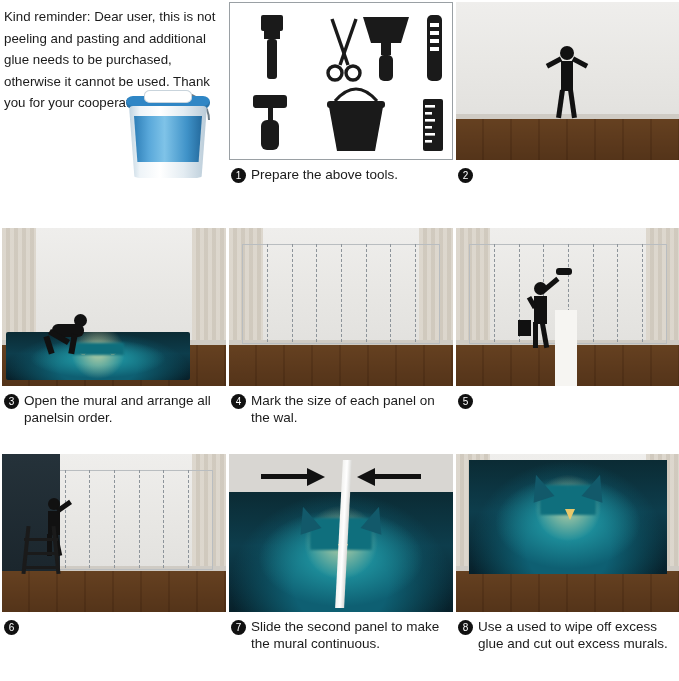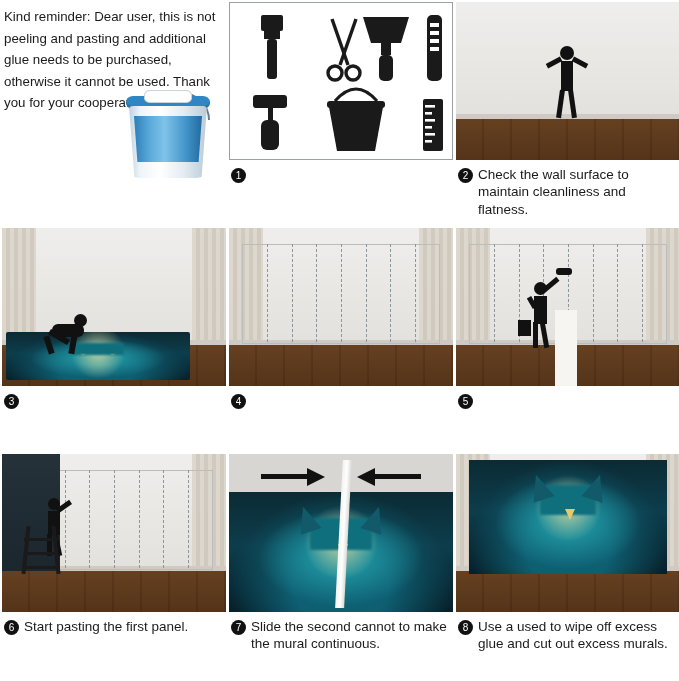--- a/index.html
+++ b/index.html
@@ -216,20 +216,21 @@
               <rect x="194" y="116" width="10" height="2.6" fill="#fff"></rect>
               <rect x="194" y="123" width="7" height="2.6" fill="#fff"></rect>
               <rect x="194" y="130" width="10" height="2.6" fill="#fff"></rect>
               <rect x="194" y="137" width="7" height="2.6" fill="#fff"></rect>
             </g>
           </svg>
         </div>
       </div>
       <div class="caption">
         <div class="num">1</div>
+        <div class="ctext">Prepare the above tools.</div>
       </div>
     </div>
 
     <div class="cell">
       <div class="art">
         <div class="room">
           <div class="wall"></div>
           <div class="baseboard"></div>
           <div class="floor"></div>
           <div class="person" style="left:88px;top:44px;width:46px;height:74px;">
@@ -237,21 +238,20 @@
             <div class="torso" style="left:17px;top:15px;width:12px;height:30px;"></div>
             <div class="limb" style="left:2px;top:14px;width:16px;height:5px;transform:rotate(-28deg);"></div>
             <div class="limb" style="left:28px;top:14px;width:16px;height:5px;transform:rotate(28deg);"></div>
             <div class="limb" style="left:14px;top:44px;width:5px;height:28px;transform:rotate(8deg);"></div>
             <div class="limb" style="left:26px;top:44px;width:5px;height:28px;transform:rotate(-8deg);"></div>
           </div>
         </div>
       </div>
       <div class="caption">
         <div class="num">2</div>
-        <div class="ctext">Check the wall surface to maintain cleanliness and flatness.</div>
       </div>
     </div>
 
     <div class="cell">
       <div class="art">
         <div class="room">
           <div class="wall"></div>
           <div class="curtainL"></div>
           <div class="curtainR"></div>
           <div class="baseboard"></div>
@@ -263,20 +263,21 @@
             <div class="head" style="left:30px;top:0;width:13px;height:13px;"></div>
             <div class="torso" style="left:8px;top:10px;width:32px;height:13px;border-radius:6px;"></div>
             <div class="limb" style="left:26px;top:20px;width:6px;height:20px;transform:rotate(10deg);"></div>
             <div class="limb" style="left:4px;top:20px;width:22px;height:6px;transform:rotate(30deg);"></div>
             <div class="limb" style="left:2px;top:22px;width:6px;height:18px;transform:rotate(-18deg);"></div>
           </div>
         </div>
       </div>
       <div class="caption">
         <div class="num">3</div>
+        <div class="ctext">Open the mural and arrange all panelsin order.</div>
       </div>
     </div>
 
     <div class="cell">
       <div class="art">
         <div class="room">
           <div class="wall"></div>
           <div class="curtainL"></div>
           <div class="curtainR"></div>
           <div class="baseboard"></div>
@@ -288,20 +289,21 @@
               <i style="left:37.5%"></i>
             <i style="left:50%"></i>
               <i style="left:62.5%"></i>
               <i style="left:75%"></i>
               <i style="left:87.5%"></i>
           </div>
         </div>
       </div>
       <div class="caption">
         <div class="num">4</div>
+        <div class="ctext">Mark the size of each panel on the wal.</div>
       </div>
     </div>
 
     <div class="cell">
       <div class="art">
         <div class="room">
           <div class="wall"></div>
           <div class="curtainL"></div>
           <div class="curtainR"></div>
           <div class="baseboard"></div>
@@ -364,21 +366,20 @@
             <div style="position:absolute;left:0;top:0;width:4px;height:48px;background:#1a1a1a;transform:rotate(6deg);"></div>
             <div style="position:absolute;right:0;top:0;width:4px;height:48px;background:#1a1a1a;transform:rotate(-6deg);"></div>
             <div style="position:absolute;left:0;top:12px;width:34px;height:3px;background:#1a1a1a;"></div>
             <div style="position:absolute;left:0;top:26px;width:34px;height:3px;background:#1a1a1a;"></div>
             <div style="position:absolute;left:0;top:40px;width:34px;height:3px;background:#1a1a1a;"></div>
           </div>
         </div>
       </div>
       <div class="caption">
         <div class="num">6</div>
-        <div class="ctext">Start pasting the first panel.</div>
       </div>
     </div>
 
     <div class="cell">
       <div class="art">
         <div style="position:absolute;inset:0;background:#efeeeb;">
           <div style="position:absolute;left:0;right:0;top:0;height:38px;background:#d8d6d2;"></div>
           <div style="position:absolute;left:0;right:0;top:38px;bottom:0;overflow:hidden;">
             <div class="owl"></div>
             <div class="owltuftL"></div>
@@ -393,21 +394,21 @@
             <div class="arrowhead" style="left:46px;top:0;border-left:18px solid #111;"></div>
           </div>
           <div style="position:absolute;right:32px;top:14px;width:66px;height:18px;">
             <div class="arrowline" style="right:0;top:6px;width:48px;"></div>
             <div class="arrowhead" style="right:46px;top:0;border-right:18px solid #111;"></div>
           </div>
         </div>
       </div>
       <div class="caption">
         <div class="num">7</div>
-        <div class="ctext">Slide the second cannot to make the mural continuous.</div>
+        <div class="ctext">Slide the second panel to make the mural continuous.</div>
       </div>
     </div>
 
     <div class="cell">
       <div class="art">
         <div class="room">
           <div class="wall"></div>
           <div class="curtainL"></div>
           <div class="curtainR"></div>
           <div class="baseboard"></div>

